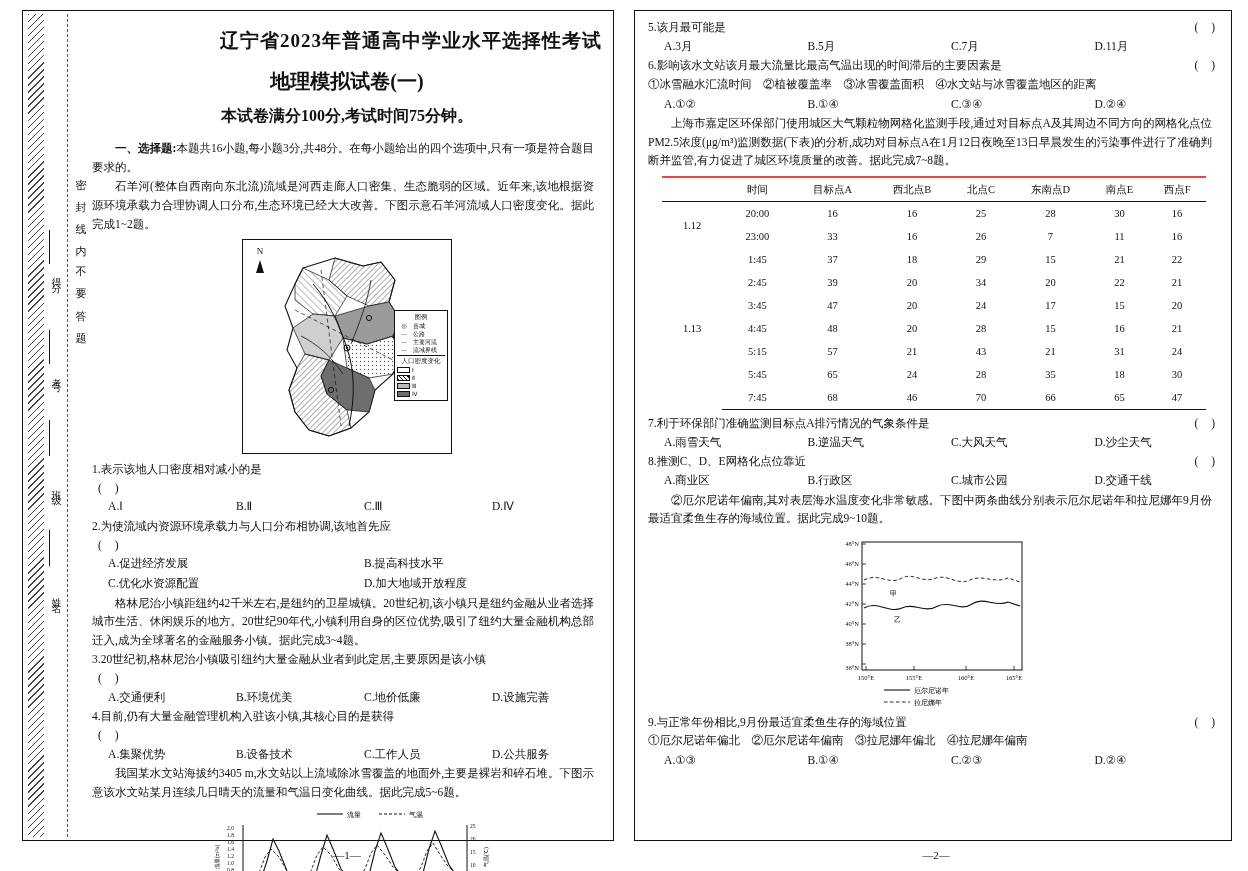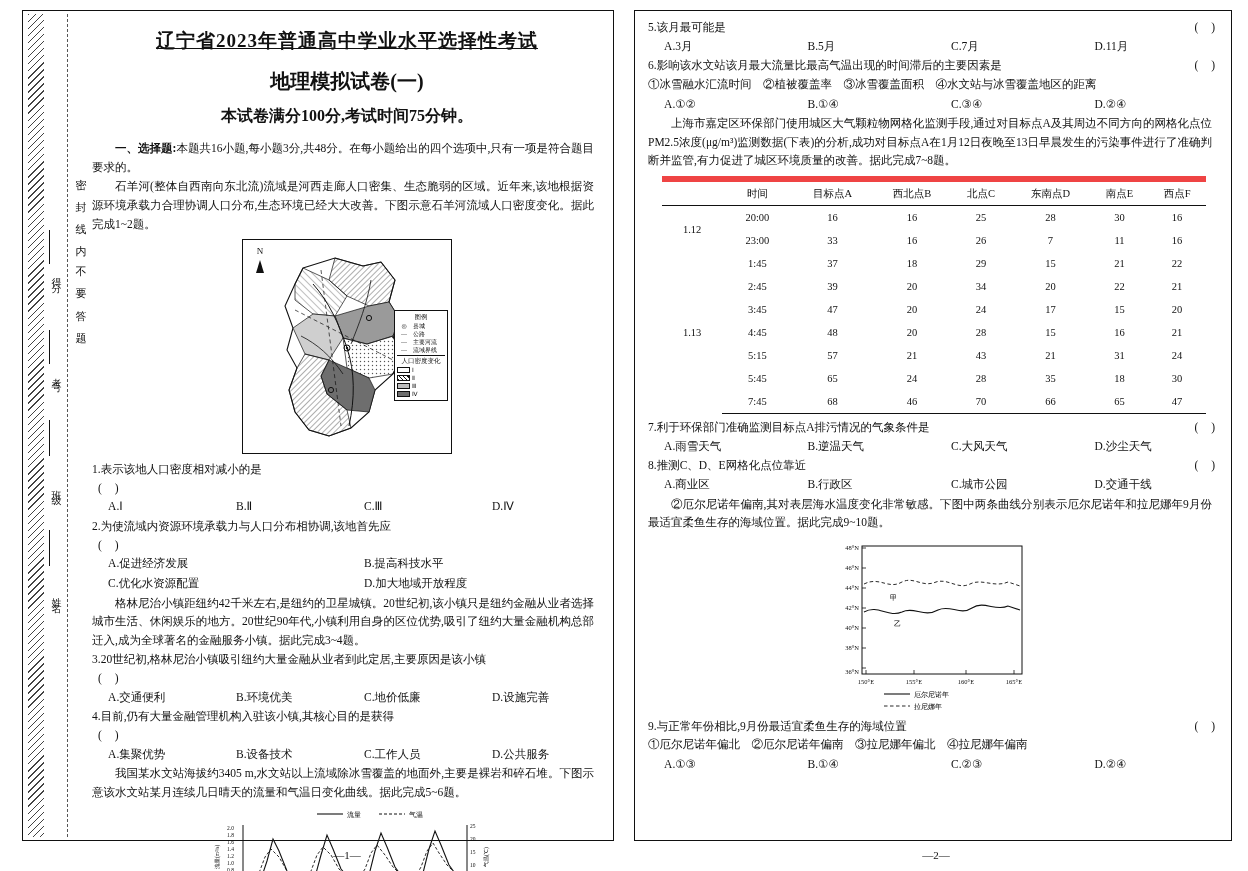--- a/index.html
+++ b/index.html
@@ -61,26 +61,25 @@
 
   .content {
     position:absolute;
     left:92px; top:22px; right:22px; bottom:40px;
     font-size:11.5px;
     line-height:1.62;
   }
   .right .content { left:24px; right:28px; top:18px; }
 
   h1.title {
-    text-align:center;
+    text-align:right;
     font-size:19px;
     font-weight:bold;
     margin:4px 0 8px 0;
     letter-spacing:1px;
-    text-decoration:underline;
   }
   h2.subtitle {
     text-align:center;
     font-size:20px;
     font-weight:bold;
     margin:4px 0 6px 0;
   }
   .note {
     text-align:center;
     font-size:16px;
@@ -148,21 +147,21 @@
     font-size:10.5px;
     width:95%;
   }
   table.data th, table.data td {
     border:0;
     padding:3px 2px;
     text-align:center;
     font-weight:normal;
   }
   table.data thead th { border-bottom:1px solid #111; }
-  table.data tr.toprule th { border-top:6px solid #ef4444; }
+  table.data tr.toprule th { border-top:2px solid #ef4444; }
   table.data tr.last td { border-bottom:1px solid #111; }
   table.data td.grp { }
 
   
   .fig-sea {
     width:232px; height:175px;
     margin:6px auto 4px auto;
     position:relative;
   }
 

